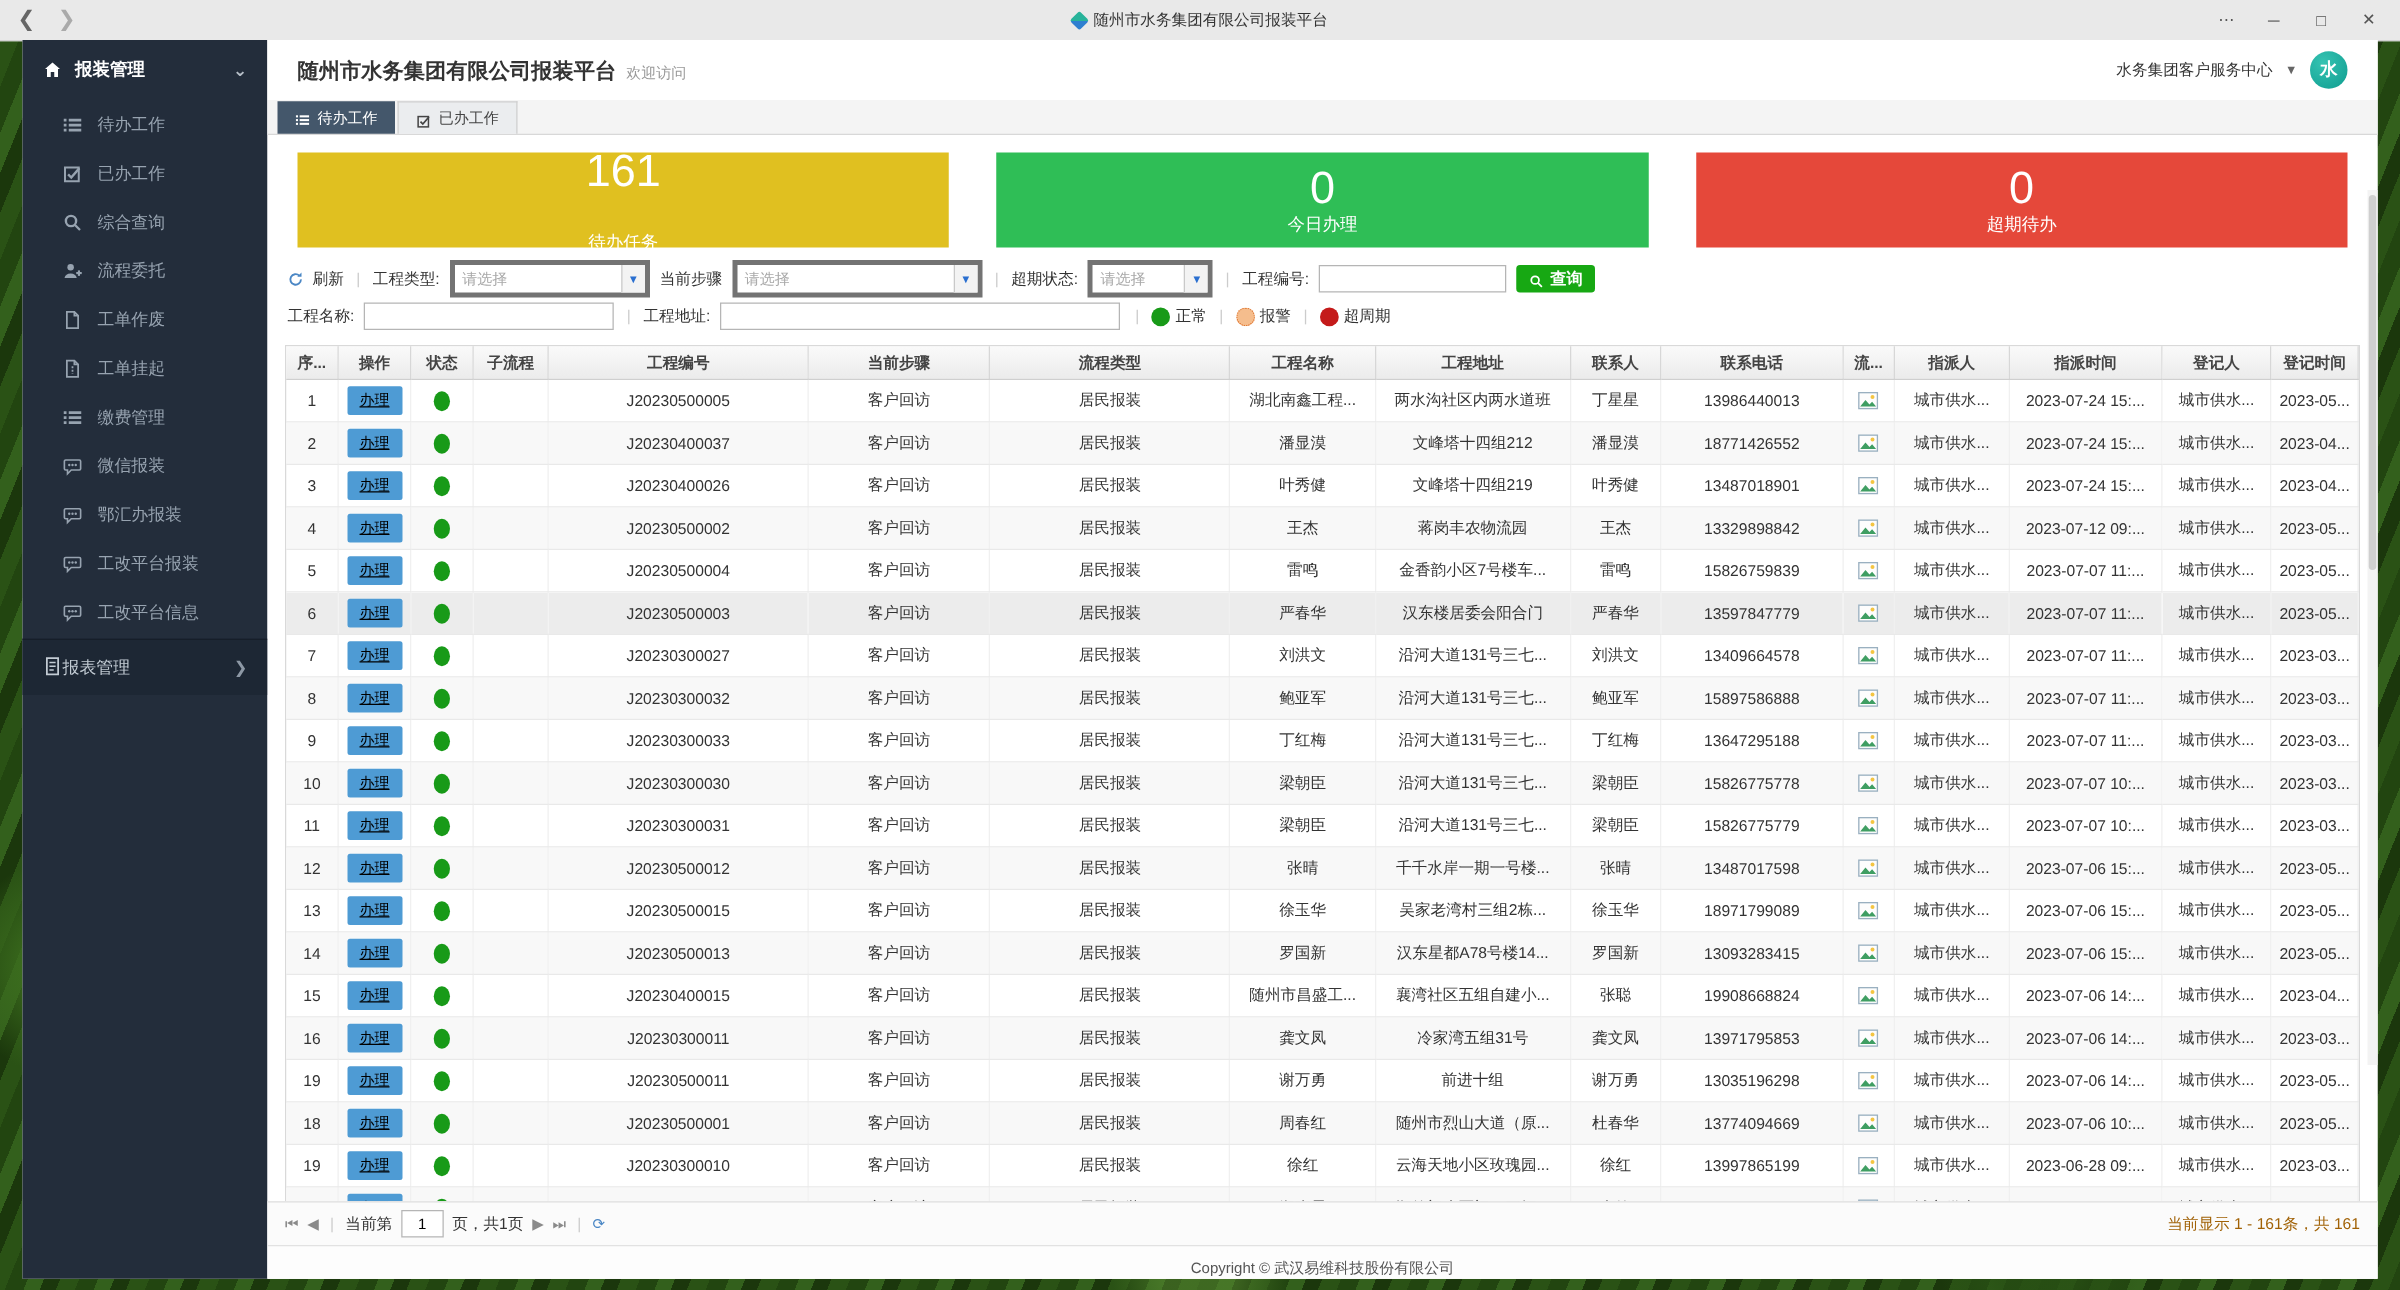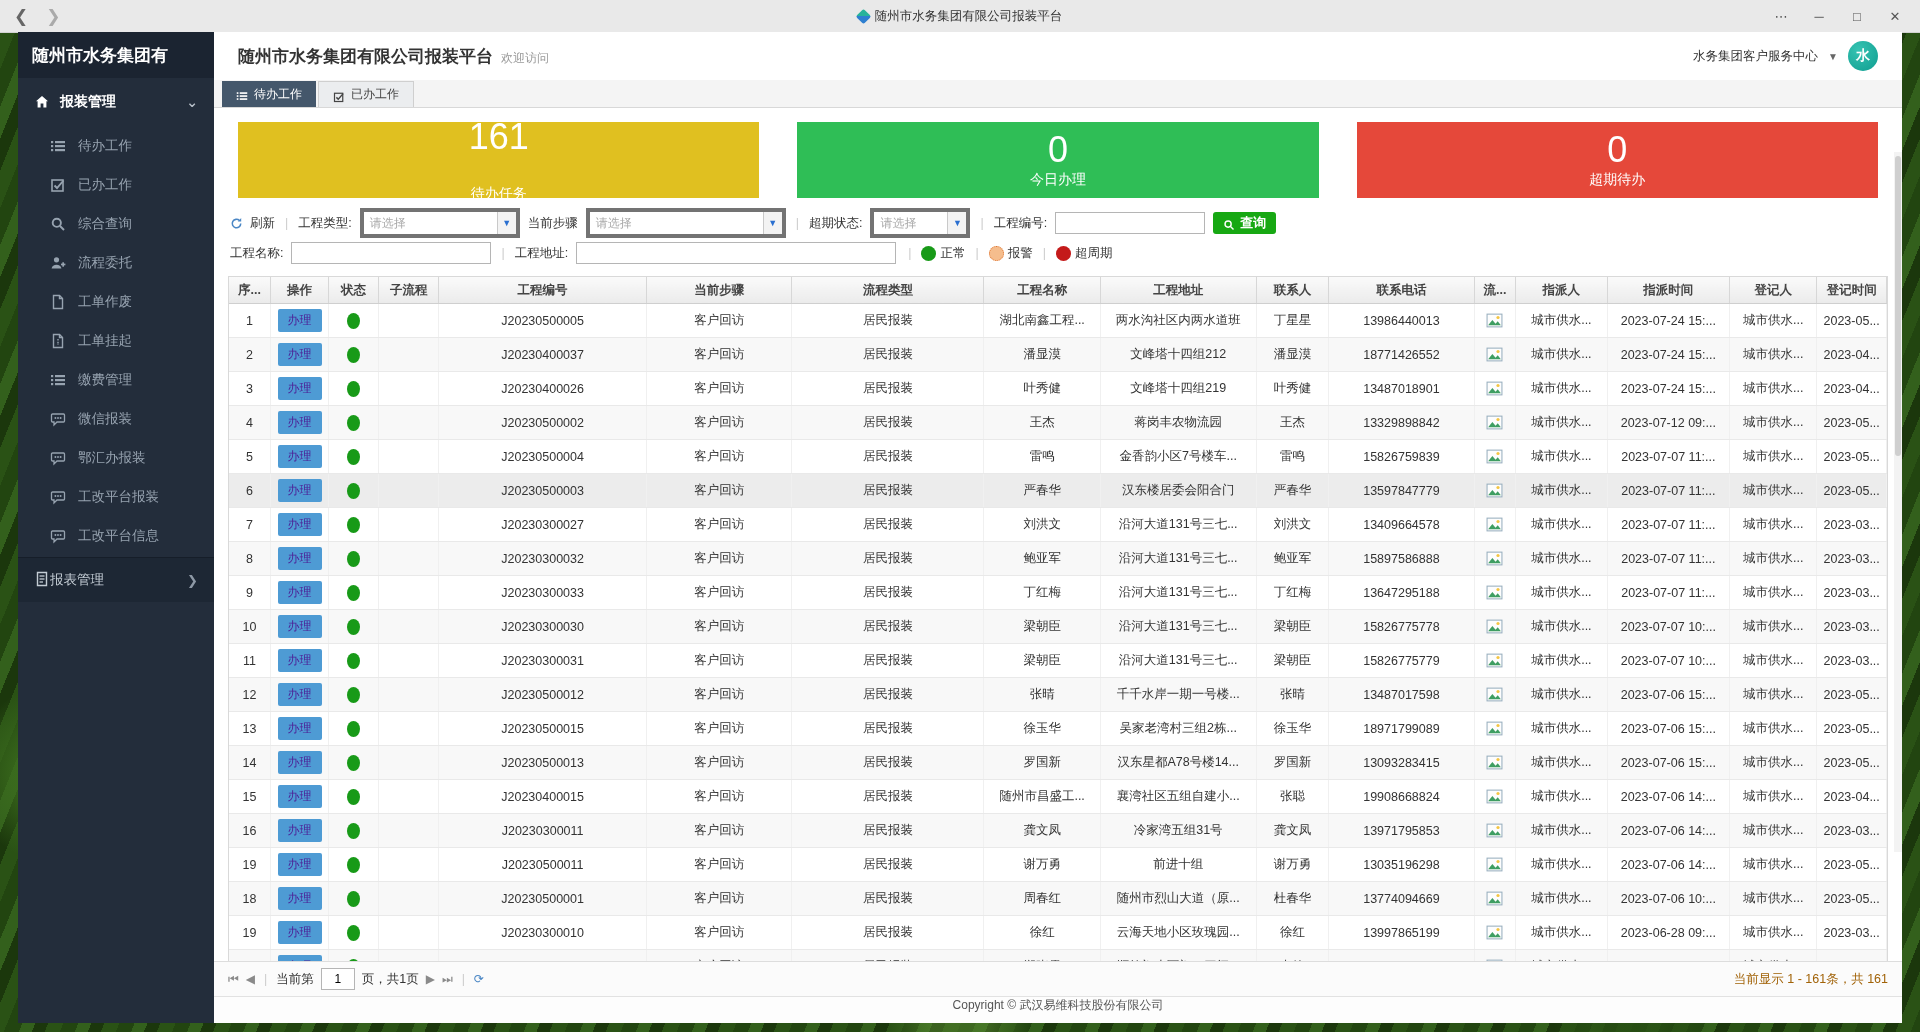--- a/index.html
+++ b/index.html
@@ -96,36 +96,36 @@
   .tbl-wrap{flex:none;border:1px solid #d9d9d9;border-bottom:none;}
   table.grid{width:100%;border-collapse:collapse;table-layout:fixed;font-size:12.5px;color:#333;}
   table.grid th{height:26px;background:linear-gradient(#fafafa,#ebebeb);border-right:1px solid #d7d7d7;
     border-bottom:1px solid #cfcfcf;font-weight:bold;color:#444;font-size:12.5px;
     white-space:nowrap;overflow:hidden;text-overflow:ellipsis;padding:0 4px;}
   table.grid td{height:33px;border-right:1px solid #f0f0f0;border-bottom:1px solid #e9e9e9;
     white-space:nowrap;overflow:hidden;text-overflow:ellipsis;padding:0 4px;text-align:center;}
   table.grid tr:nth-child(even) td{background:#f8f8f8;}
   table.grid tr.hl td{background:#ececec;}
   td.ta-l,th.ta-l{text-align:left;}
-  .btn-handle{background:#4e9bd4;color:#4c1d95;border:none;border-radius:2px;padding:3px 10px;
-    font-size:12px;cursor:pointer;font-family:"Liberation Sans",sans-serif;}
+  .btn-handle{background:#4e9bd4;color:#000000;border:none;border-radius:2px;padding:3px 10px;
+    font-size:12px;cursor:pointer;font-family:"Liberation Sans",sans-serif;text-decoration:underline;}
   .gdot{width:13px;height:16px;border-radius:50%;background:#189a18;display:inline-block;vertical-align:middle;}
   .flow-ic{width:17px;height:17px;display:inline-block;vertical-align:middle;cursor:pointer;}
   
   .vscroll{position:absolute;right:0;top:120px;width:8px;height:700px;background:#f3f3f3;}
   .vscroll .thumb{width:6px;height:300px;background:#cfcfcf;border-radius:3px;margin:4px auto 0 auto;}
   
   .pager{height:34px;border-top:1px solid #ddd;background:#fbfbfb;display:flex;align-items:center;
     padding:0 14px;font-size:12.5px;color:#333;flex:none;gap:7px;}
   .pg-ic{color:#8a8a8a;font-size:12px;cursor:pointer;display:inline-flex;align-items:center;}
   .pg-input{width:28px;height:18px;border:1px solid #b5b5b5;text-align:center;font-size:12px;
     font-family:"Liberation Sans",sans-serif;}
   .pg-right{margin-left:auto;color:#a16207;}
   
-  .copyright{height:26px;background:#fdfdfd;border-top:1px solid #e2e2e2;display:flex;align-items:flex-start;
+  .copyright{height:26px;background:#fdfdfd;border-top:1px solid #e2e2e2;display:flex;align-items:flex-end;
     justify-content:center;font-size:12px;color:#555;flex:none;}
 </style>
 </head>
 <body>
 
 <div class="desktop">
 
   <div class="titlebar">
     <div class="nav-arrows">
       <span>❮</span>
@@ -139,21 +139,20 @@
       <span>⋯</span>
       <span>─</span>
       <span>□</span>
       <span>✕</span>
     </div>
   </div>
 
   <div class="app">
 
     <div class="sidebar">
-      <div class="brand">随州市水务集团有</div>
       <div class="side-group">
         <span class="ic">
             <svg viewBox="0 0 16 16" width="16" height="16">
               <path d="M8 2 14 7.2 12.4 7.2 12.4 13.5 9.4 13.5 9.4 9.6 6.6 9.6 6.6 13.5 3.6 13.5 3.6 7.2 2 7.2 Z" fill="currentColor"></path>
             </svg>
           </span>
         <span>报装管理</span>
         <span class="chev">⌄</span>
       </div>
       <div id="sidebar-menu">

